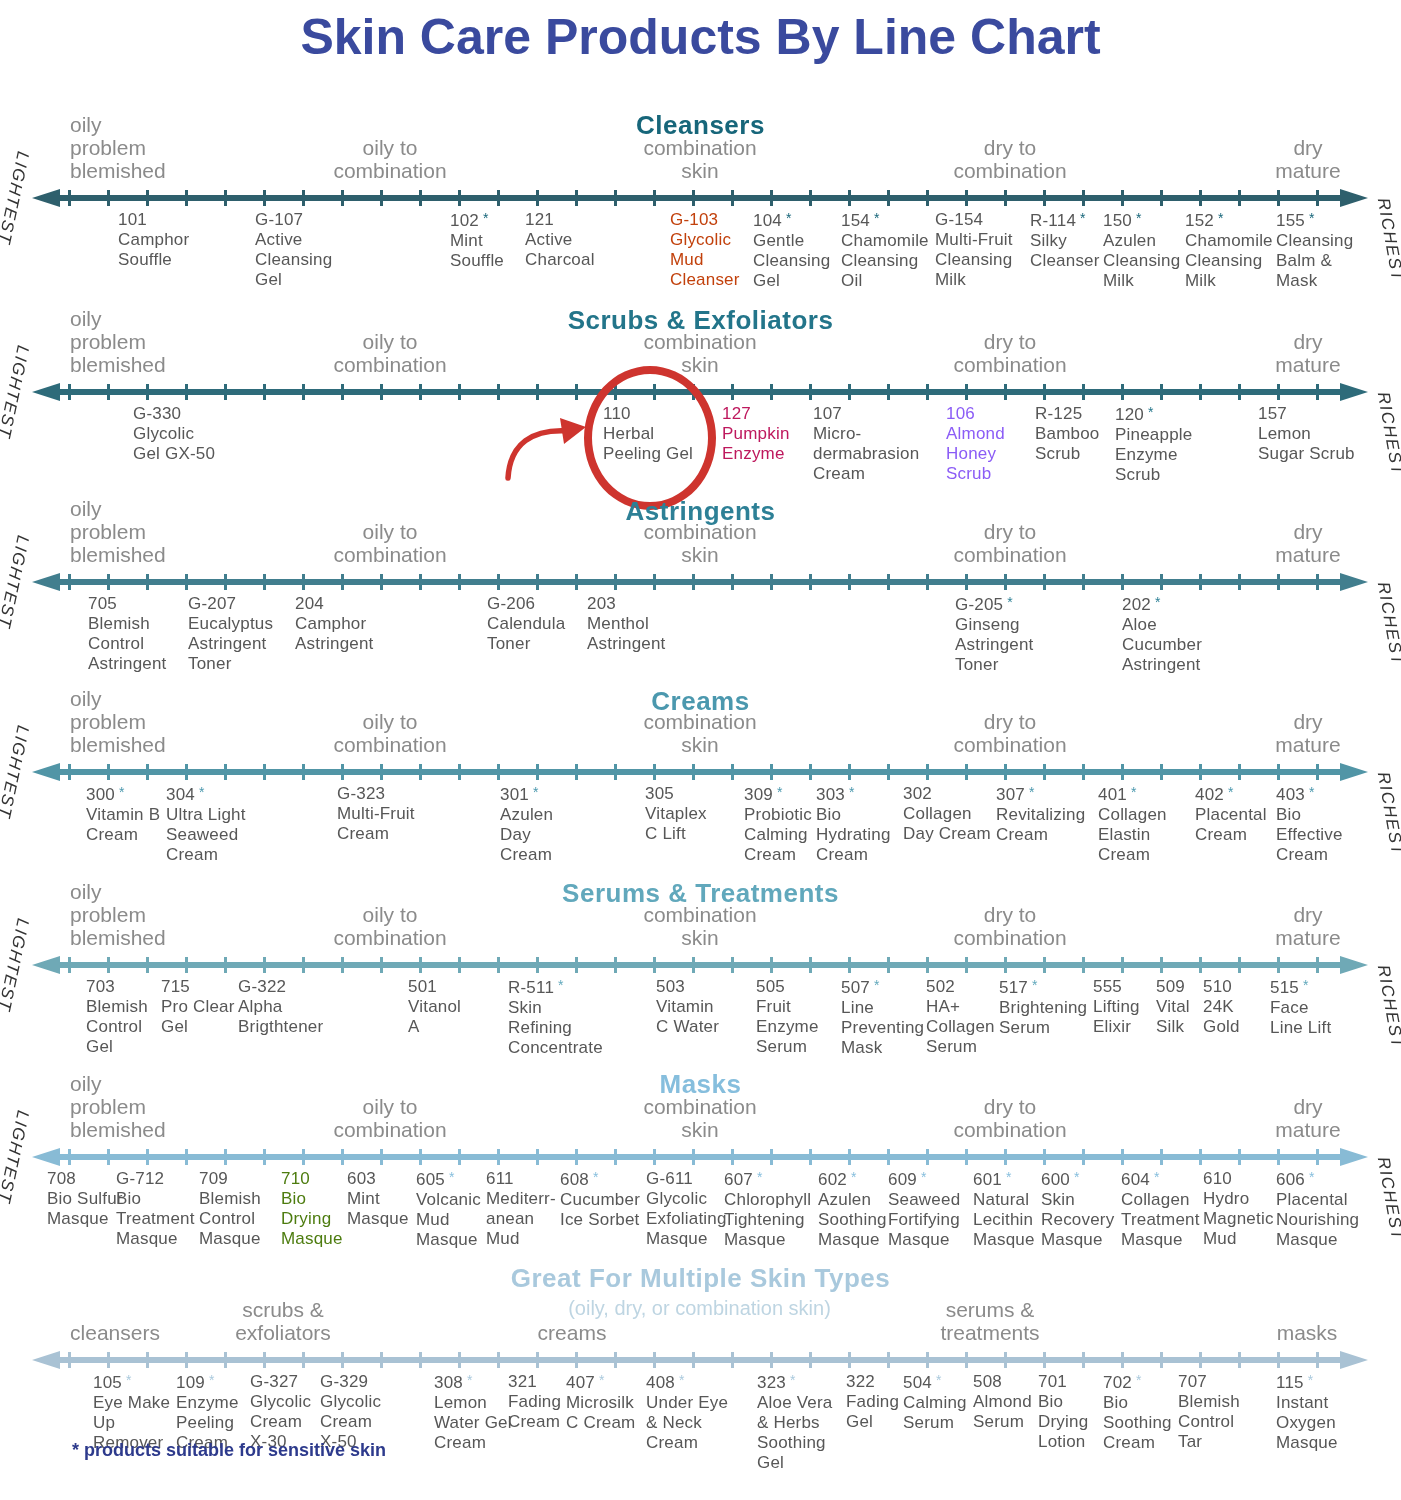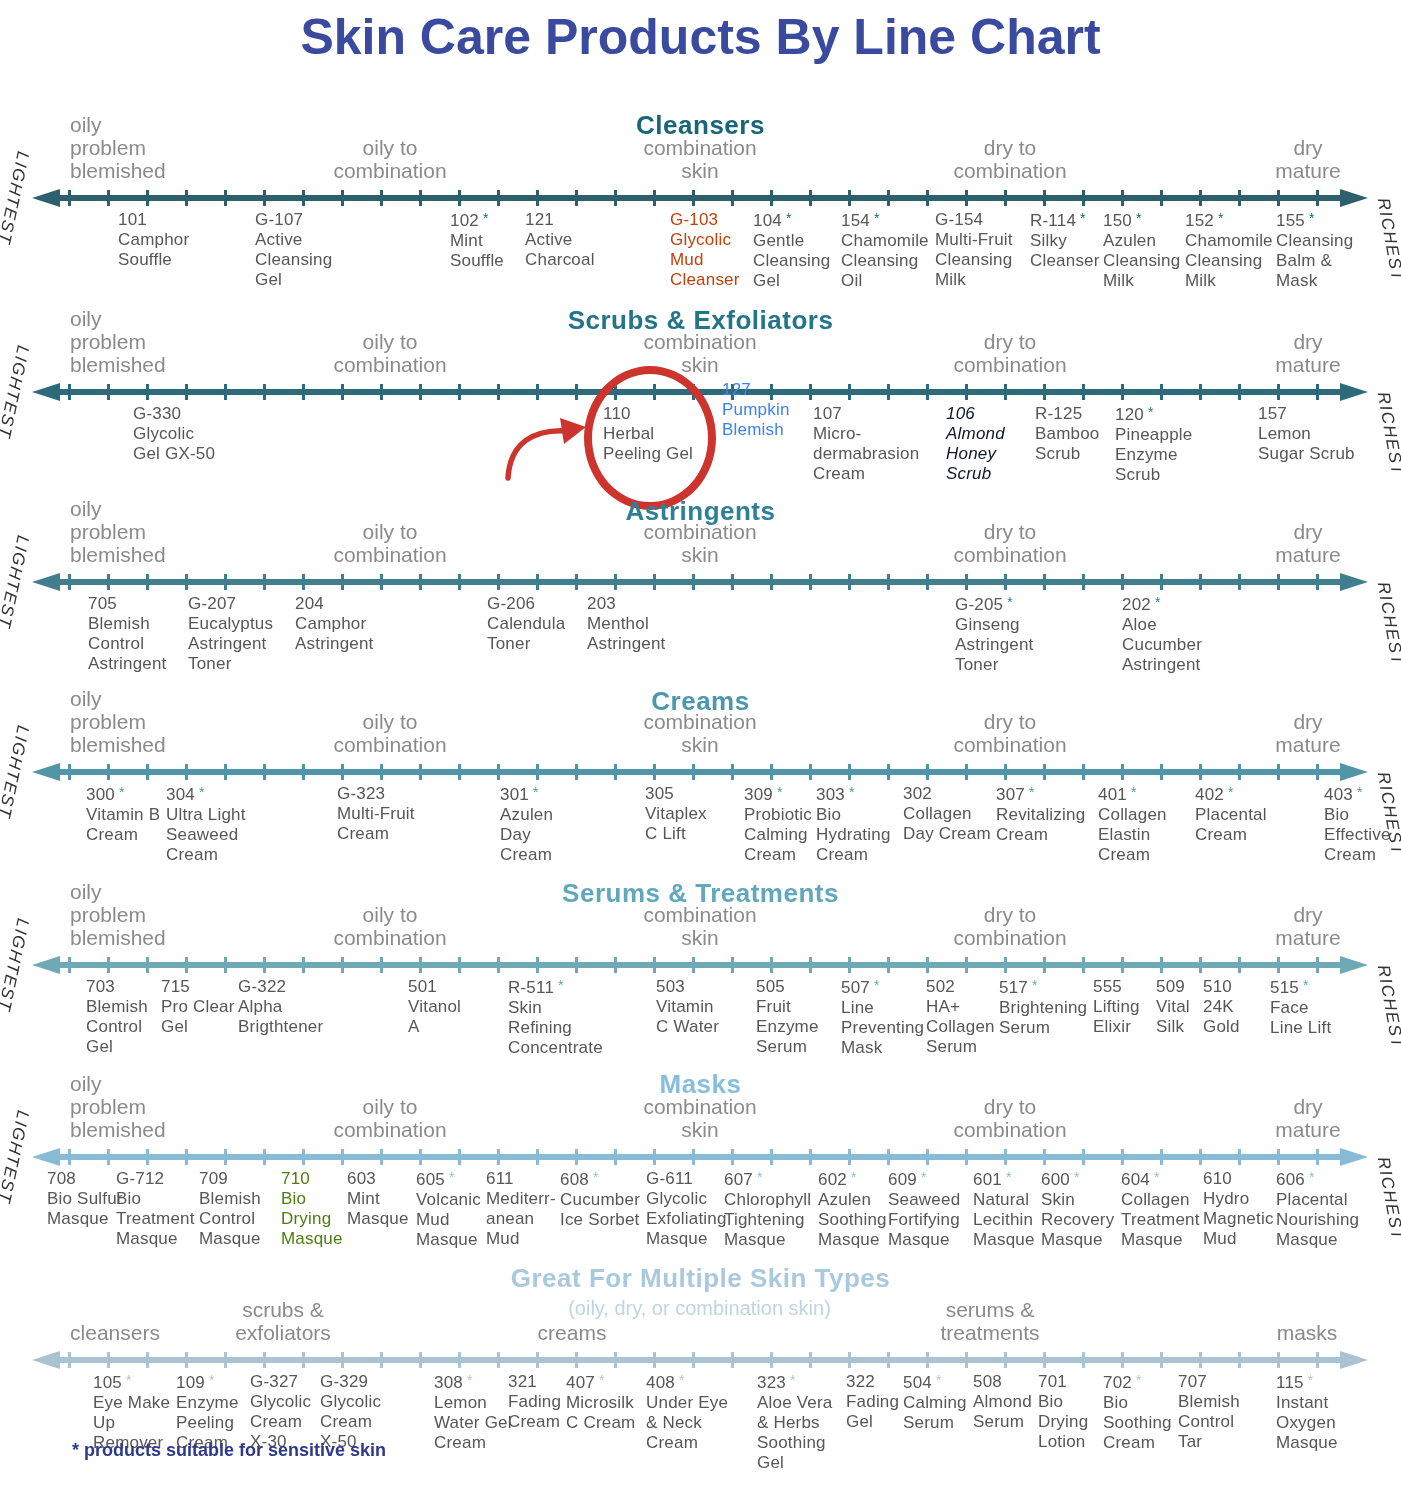--- a/index.html
+++ b/index.html
@@ -142,32 +142,32 @@
         <div class="product" style="left: 603px; top: 404px; color: rgb(87, 87, 87);">
           <div>110</div>
           <div class="pname">Herbal
 Peeling Gel</div>
         </div>
         <div class="hl-circle" style="left: 584px; top: 366px; width: 116px; height: 128px; border: 8px solid rgb(206, 52, 46);"></div>
         <div class="hl-arrow" style="left: 498px; top: 400px; width: 92px; height: 84px;"><svg width="92" height="84" viewBox="0 0 92 84">
             <path d="M10 78 C 12 44, 34 28, 72 31" fill="none" stroke="#ce342e" stroke-width="5.5" stroke-linecap="round"></path>
             <path d="M62 18 L88 27 L66 44 Z" fill="#ce342e"></path>
           </svg></div>
-        <div class="product" style="left: 722px; top: 380px; color: #3b82f6;">
+        <div class="product" style="left: 722px; top: 404px; color: #be185d;">
           <div>127</div>
           <div class="pname">Pumpkin
-Blemish</div>
+Enzyme</div>
         </div>
         <div class="product" style="left: 813px; top: 404px; color: rgb(87, 87, 87);">
           <div>107</div>
           <div class="pname">Micro-
 dermabrasion
 Cream</div>
         </div>
-        <div class="product" style="left: 946px; top: 404px; color: #0f172a; font-style: italic;">
+        <div class="product" style="left: 946px; top: 404px; color: #8b5cf6;">
           <div>106</div>
           <div class="pname">Almond
 Honey
 Scrub</div>
         </div>
         <div class="product" style="left: 1035px; top: 404px; color: rgb(87, 87, 87);">
           <div>R-125</div>
           <div class="pname">Bamboo
 Scrub</div>
         </div>
@@ -314,21 +314,21 @@
           <div>401<span class="star" style="color: rgb(75, 152, 174);">*</span></div>
           <div class="pname">Collagen
 Elastin
 Cream</div>
         </div>
         <div class="product" style="left: 1195px; top: 784px; color: rgb(87, 87, 87);">
           <div>402<span class="star" style="color: rgb(75, 152, 174);">*</span></div>
           <div class="pname">Placental
 Cream</div>
         </div>
-        <div class="product" style="left: 1276px; top: 784px; color: rgb(87, 87, 87); margin-left: 48px;">
+        <div class="product" style="left: 1276px; top: 784px; color: rgb(87, 87, 87);">
           <div>403<span class="star" style="color: rgb(75, 152, 174);">*</span></div>
           <div class="pname">Bio
 Effective
 Cream</div>
         </div>
       </div>
       <div style="position: absolute; inset: 0px;">
         <div class="sec-title" style="top: 878px; color: rgb(97, 168, 188);">Serums &amp; Treatments</div>
         <div class="scale-label" style="left: 70px; bottom: 551px; color: rgb(139, 139, 139); text-align: left; transform: none;">oily
 problem

